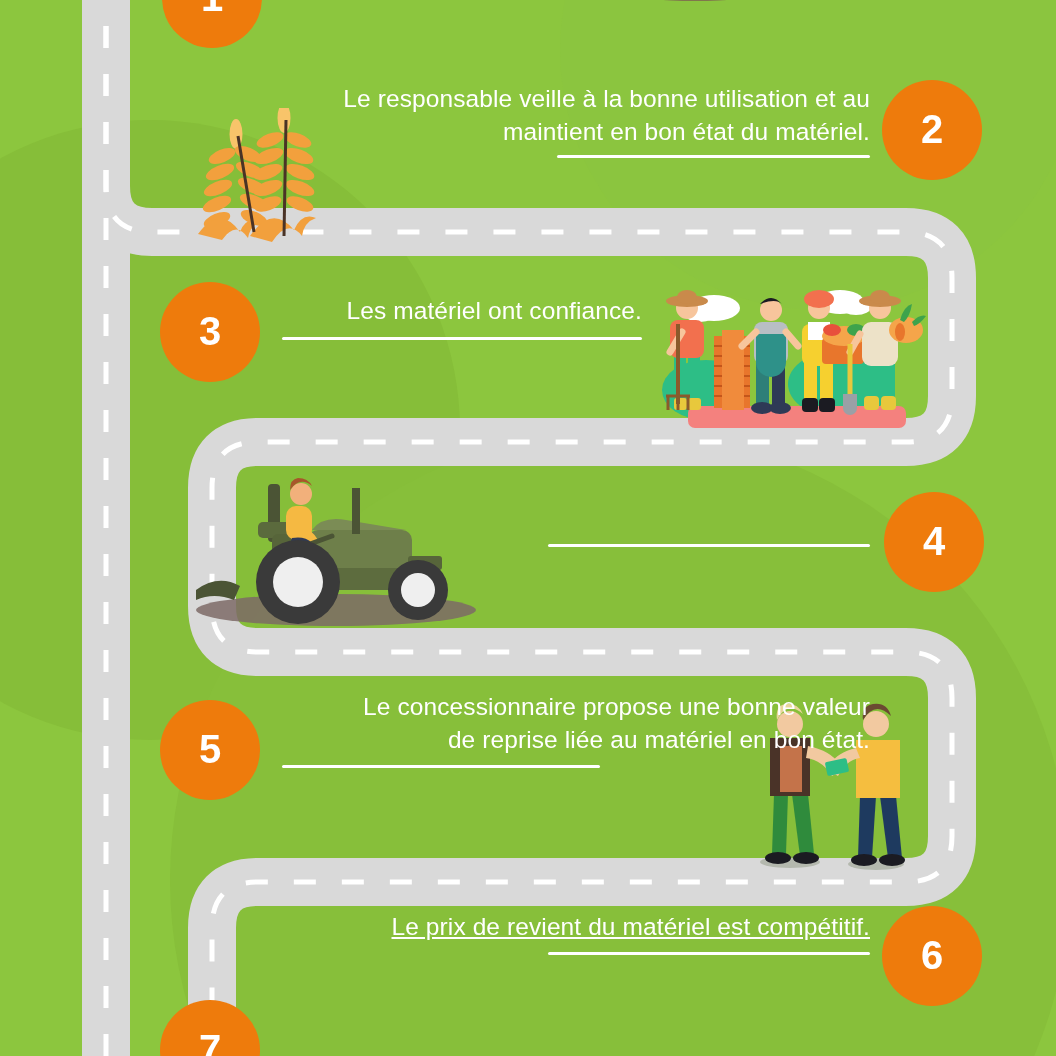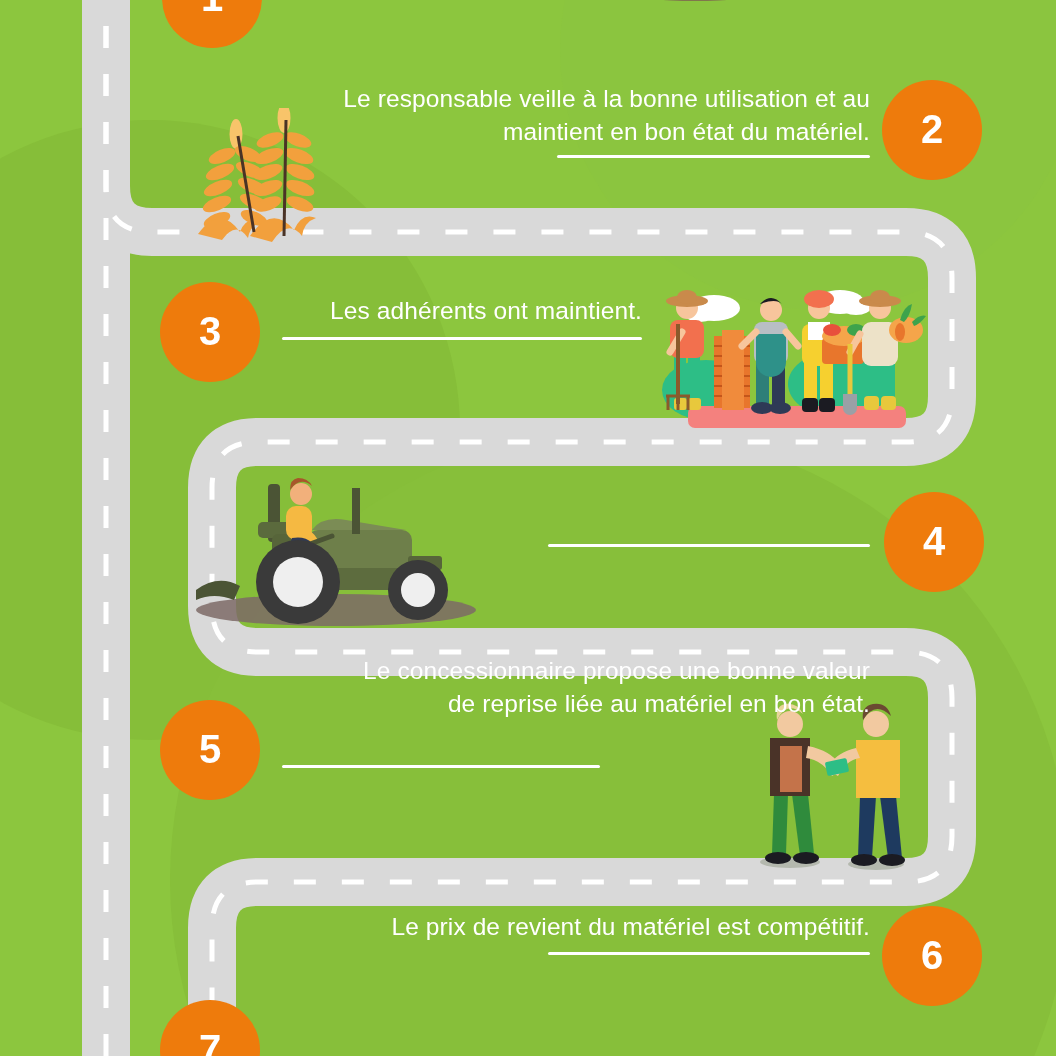--- a/index.html
+++ b/index.html
@@ -311,30 +311,30 @@
       <path d="M111 30 q12 -20 28 -4 q-4 -14 -18 -12 q-12 2 -10 16z" fill="#6B4A32"></path>
       <path d="M104 58 q-24 6 -28 22 l10 6 q8 -16 22 -18z" fill="#F2C9A0"></path>
       <rect x="74" y="70" width="22" height="14" rx="2" fill="#2DBE86" transform="rotate(-12 85 77)"></rect>
     </g>
   </svg>
 
   <div class="step-text" style="left:330px;top:82px;width:540px;">Le responsable veille à la bonne utilisation et au
 maintient en bon état du matériel.</div>
   <div class="rule" style="left:557px;top:155px;width:313px;"></div>
 
-  <div class="step-text" style="left:280px;top:294px;width:362px;">Les adhérents ont maintient.</div>
+  <div class="step-text" style="left:280px;top:294px;width:362px;">Les matériel ont confiance.</div>
   <div class="rule" style="left:282px;top:337px;width:360px;"></div>
 
   <div class="rule" style="left:548px;top:544px;width:322px;"></div>
 
-  <div class="step-text" style="left:280px;top:654px;width:590px;">Le concessionnaire propose une bonne valeur
+  <div class="step-text" style="left:280px;top:690px;width:590px;">Le concessionnaire propose une bonne valeur
 de reprise liée au matériel en bon état.</div>
   <div class="rule" style="left:282px;top:765px;width:318px;"></div>
 
-  <div class="step-text" style="left:320px;top:910px;width:550px;">Le prix de revient du matériel est compétitif.</div>
+  <div class="step-text" style="left:320px;top:910px;width:550px;text-decoration:underline;">Le prix de revient du matériel est compétitif.</div>
   <div class="rule" style="left:548px;top:952px;width:322px;"></div>
 
   <div class="badge" style="left:162px;top:-52px;width:100px;height:100px;">
     <span>1</span>
   </div>
 
   <div class="badge" style="left:882px;top:80px;width:100px;height:100px;">
     <span>2</span>
   </div>
 

